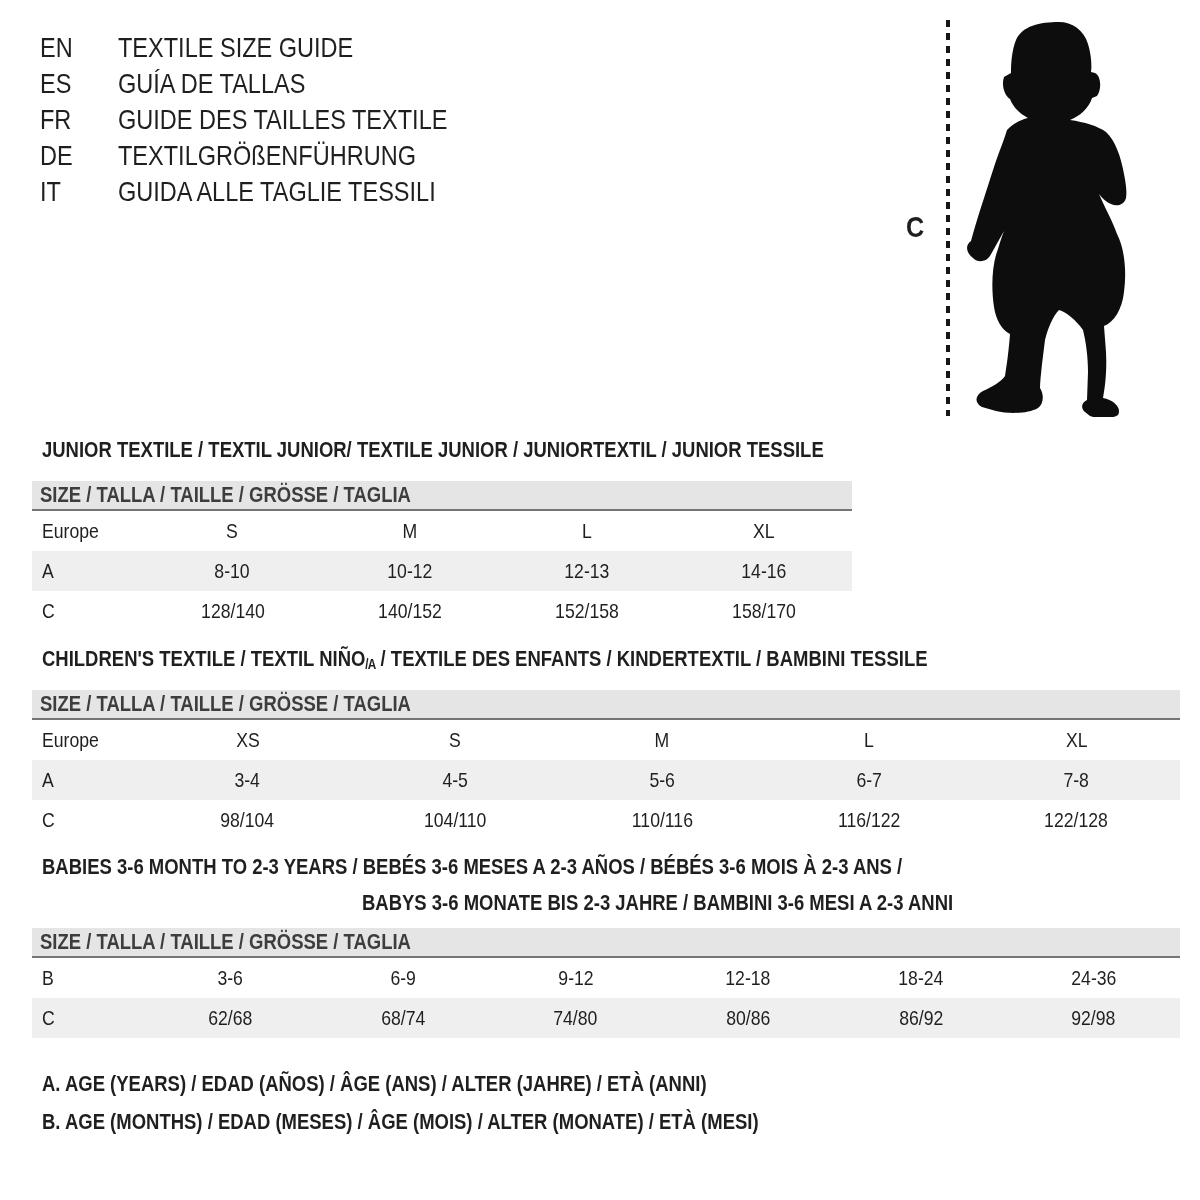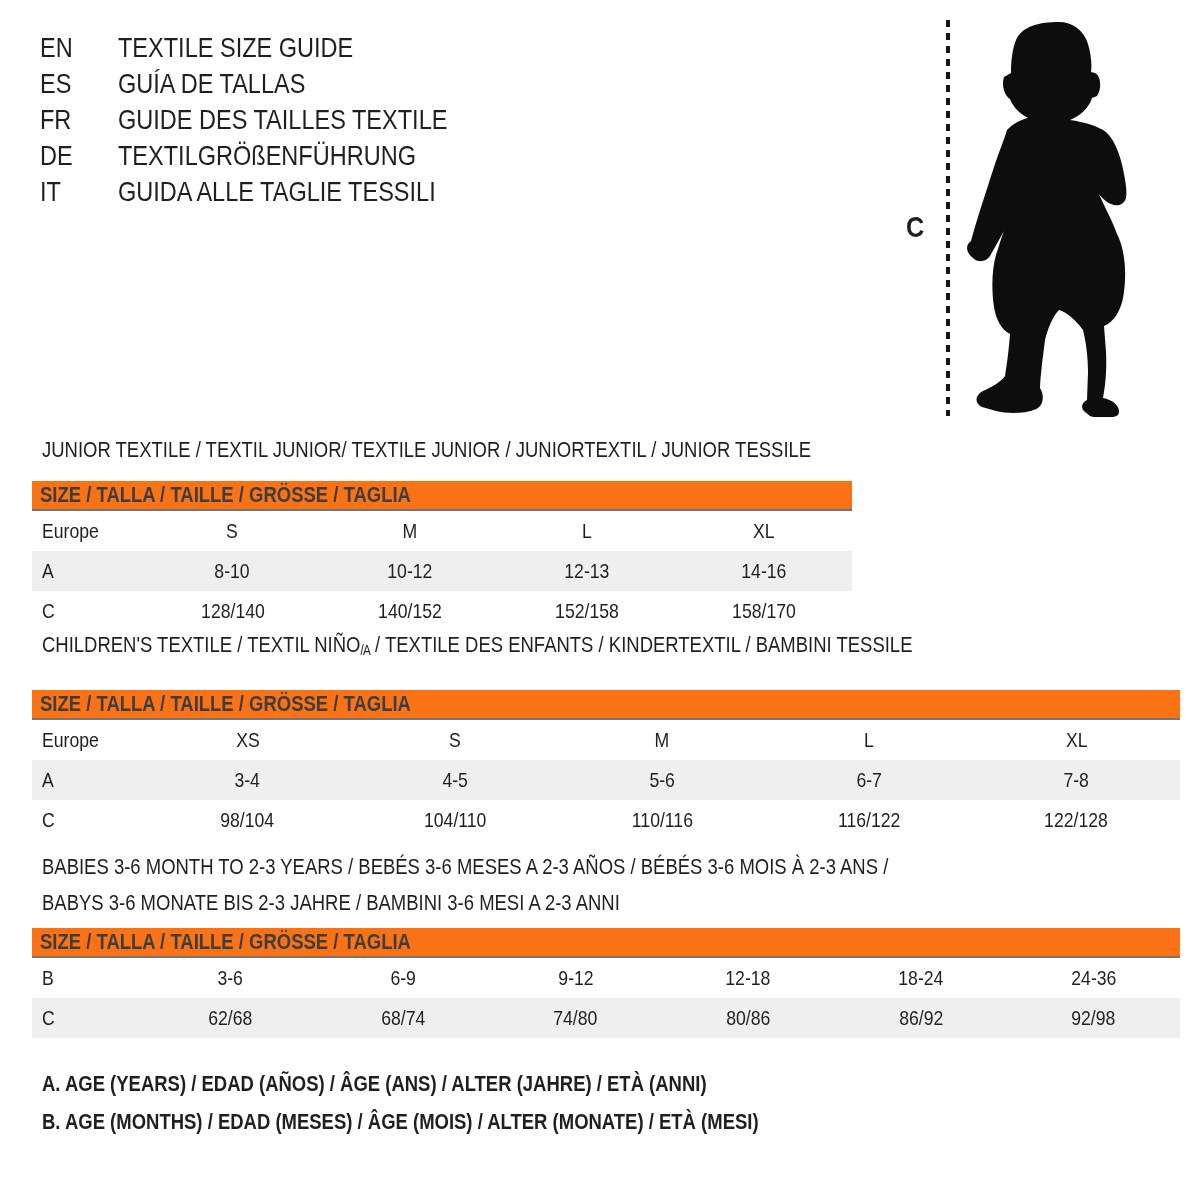--- a/index.html
+++ b/index.html
@@ -16,24 +16,24 @@
               font-size:28px; font-weight:normal; display:flex; }
   .lang-code { width:78px; flex-shrink:0; }
 
   
   .measure-line { position:absolute; left:946px; top:20px; width:4px; height:396px;
                   background:repeating-linear-gradient(180deg,#161616 0px,#161616 7px,transparent 7px,transparent 13px); }
   .measure-label { position:absolute; left:906px; top:210px; font-size:30px; font-weight:bold; }
   .silhouette { position:absolute; left:952px; top:12px; width:190px; height:405px; }
 
   
-  .sec-title { position:absolute; left:42px; font-size:22px; font-weight:normal; line-height:36px; }
+  .sec-title { position:absolute; left:42px; font-size:22px; font-weight:bold; line-height:36px;text-align:right; }
 
   
-  .sizebar { position:absolute; left:32px; height:30px; background:#f97316;
+  .sizebar { position:absolute; left:32px; height:30px; background:#e5e5e5;
              border-bottom:2px solid #757575; color:#3d3d3d; font-size:22px; font-weight:bold;
              line-height:28px; padding-left:8px; }
 
   
   .stable { position:absolute; left:32px; font-size:21px; }
   .trow { display:flex; height:40px; align-items:center; }
   .trow.alt { background:#efefef; }
   .c0 { width:112px; padding-left:10px; flex-shrink:0; text-align:left; }
   .cc { flex:1 1 0; text-align:center; }
 
@@ -108,21 +108,21 @@
     </div>
     <div class="trow">
       <div class="c0"><span class="cxl">C</span></div>
       <div class="cc"><span class="cx">128/140</span></div>
       <div class="cc"><span class="cx">140/152</span></div>
       <div class="cc"><span class="cx">152/158</span></div>
       <div class="cc"><span class="cx">158/170</span></div>
     </div>
   </div>
 
-  <div class="sec-title" style="top:627px">
+  <div class="sec-title" style="top:641px">
     <span class="cxl">
       <span>CHILDREN'S TEXTILE / TEXTIL NIÑO</span><span class="sub">/A</span><span> / TEXTILE DES ENFANTS / KINDERTEXTIL / BAMBINI TESSILE</span>
     </span>
   </div>
   <div class="sizebar" style="top:690px; width:1148px"><span class="cxl">SIZE / TALLA / TAILLE / GRÖSSE / TAGLIA</span></div>
   <div class="stable" style="top:720px; width:1148px">
     <div class="trow">
       <div class="c0"><span class="cxl">Europe</span></div>
       <div class="cc"><span class="cx">XS</span></div>
       <div class="cc"><span class="cx">S</span></div>

